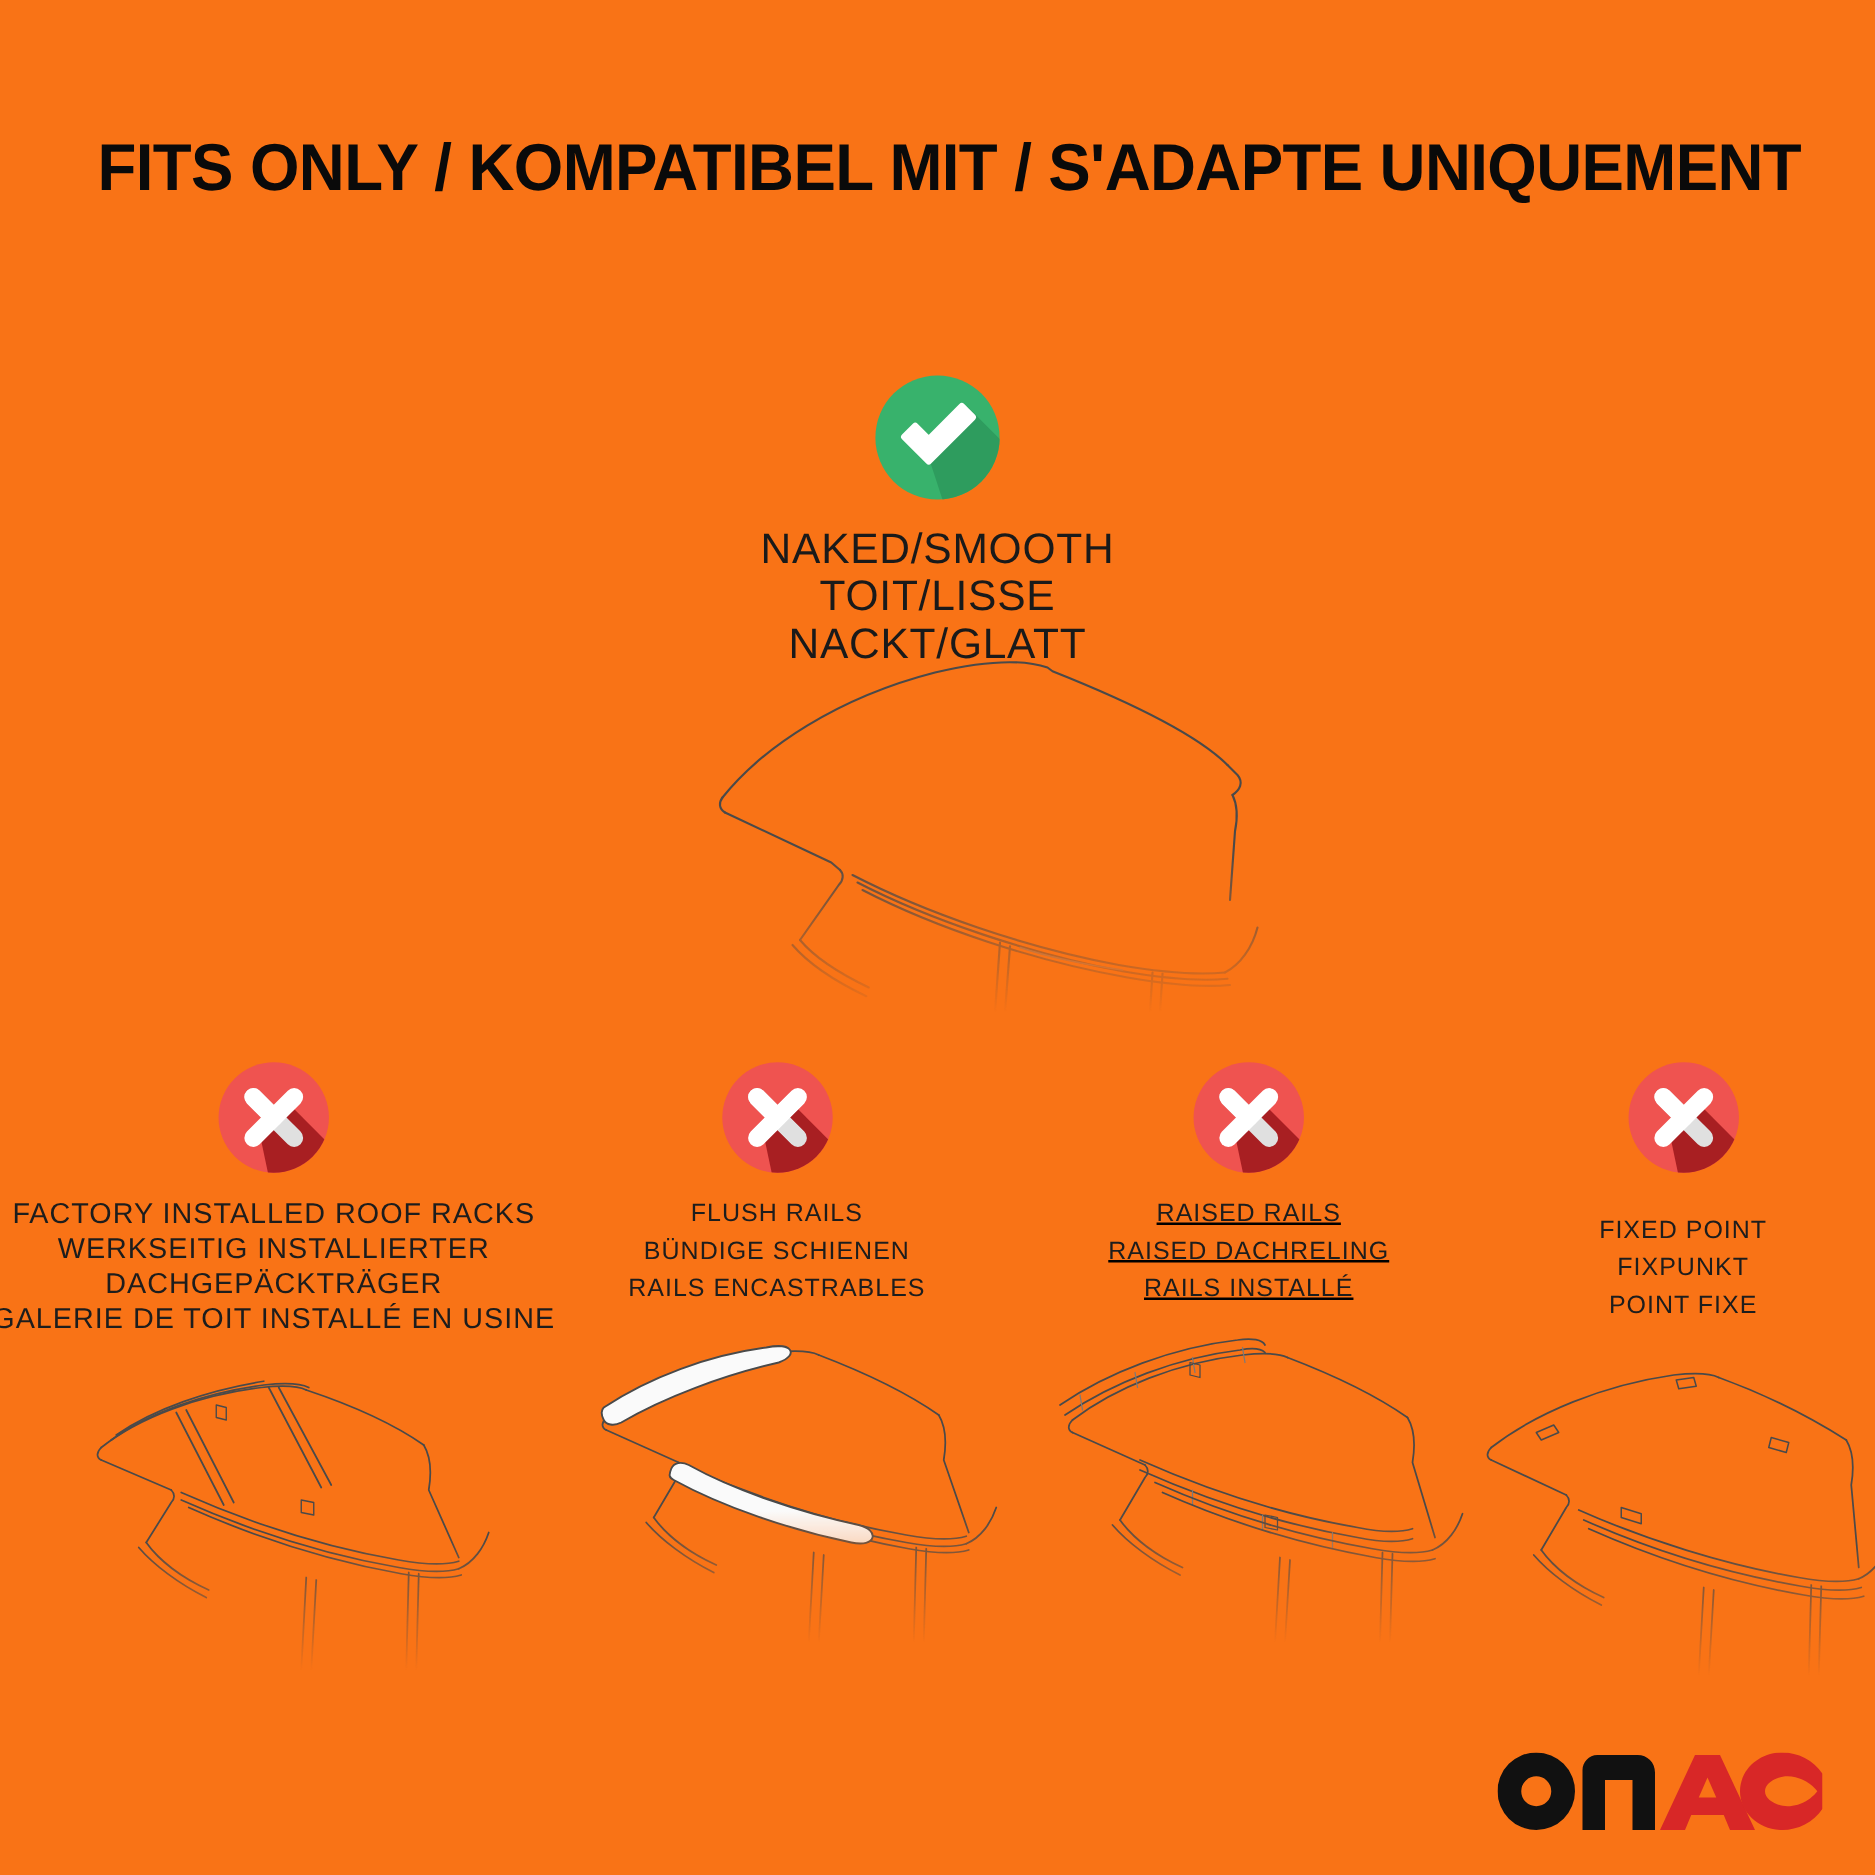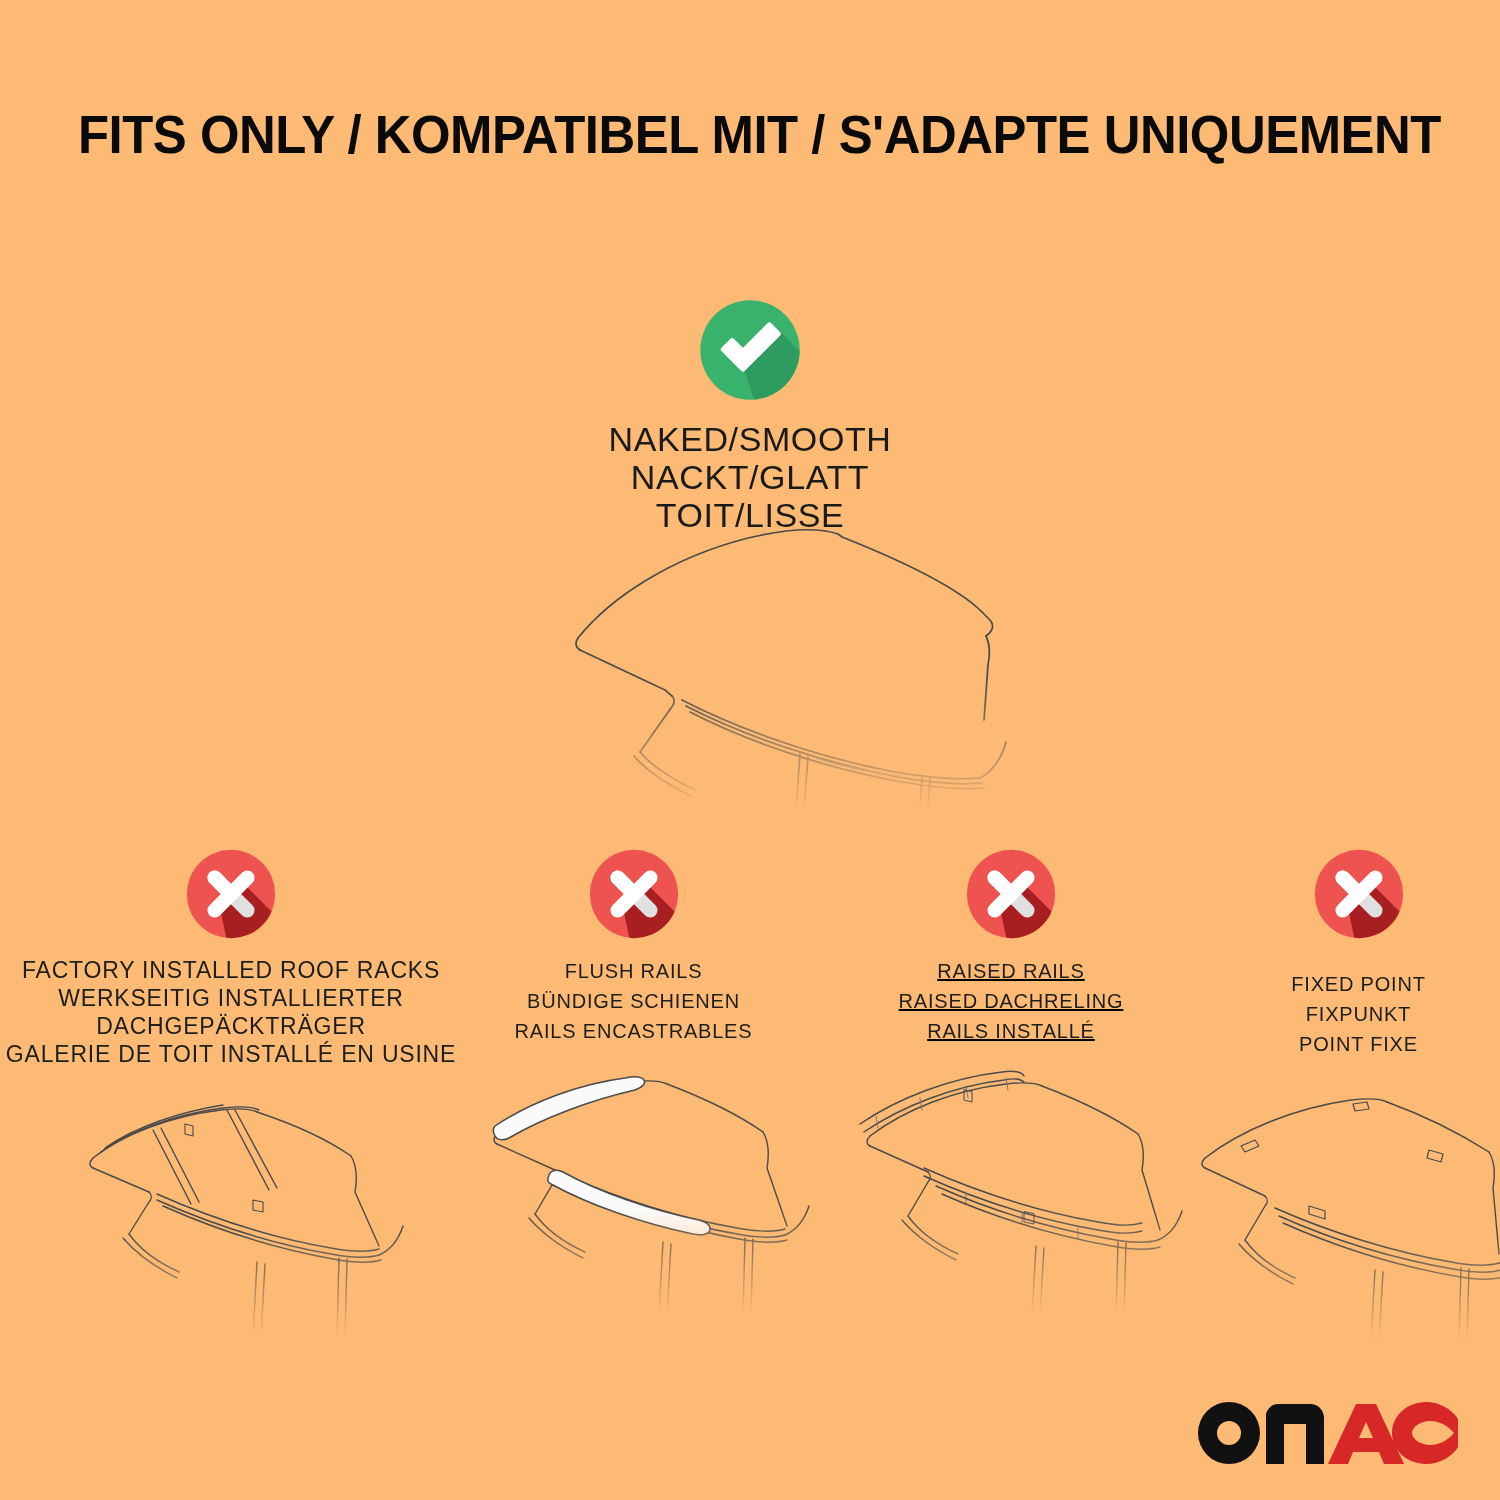--- a/index.html
+++ b/index.html
@@ -9,21 +9,21 @@
     width: 1500px; height: 1500px;
     background: #ffffff;
     font-family: "Liberation Sans", sans-serif;
     overflow: hidden;
   }
 
   #page {
     position: relative;
     width: 1500px;
     height: 1500px;
-    background: #fdba74;
+    background: #f97316;
   }
 
   
   .header-title {
     position: absolute;
     left: 78px;
     top: 104px;
     width: 1350px;
     font-family: "Liberation Sans", sans-serif;
     font-weight: 700;
@@ -67,21 +67,21 @@
     position: absolute;
     left: 490px;
     top: 520px;
     width: 540px;
     height: 290px;
   }
 
   
   .rejected-row {
     position: absolute;
-    left: 16px;
+    left: 4px;
     top: 846px;
     width: 1312px;
     display: flex;
     flex-direction: row;
     align-items: flex-start;
   }
 
   .rejected-col {
     flex: 0 0 auto;
     display: flex;
@@ -149,22 +149,22 @@
       </defs>
       <circle cx="50" cy="50" r="46" fill="#38B26C"></circle>
       <g clip-path="url(#clipGreen)">
         <path d="M40 54 L47 61 L72 27 L100 55 L100 100 L55 100 Z" fill="#2E9C5E"></path>
       </g>
       <path d="M25.5 49.5 L33.5 41.5 L43.5 51.5 L68 27 L76 35 L43.5 67.5 Z" fill="#FFFFFF" stroke="#FFFFFF" stroke-width="5" stroke-linejoin="round" stroke-linecap="round"></path>
     </svg>
 
     <div class="approved-labels">
       <span class="line">NAKED/SMOOTH</span>
+      <span class="line">TOIT/LISSE</span>
       <span class="line">NACKT/GLATT</span>
-      <span class="line">TOIT/LISSE</span>
     </div>
   </div>
 
   <svg class="roof-illustration-main" viewBox="0 0 540 290">
     <defs>
       <linearGradient id="fadeMain" x1="0" y1="0" x2="0" y2="1">
         <stop offset="0%" stop-color="#ffffff" stop-opacity="1"></stop>
         <stop offset="55%" stop-color="#ffffff" stop-opacity="1"></stop>
         <stop offset="100%" stop-color="#ffffff" stop-opacity="0"></stop>
       </linearGradient>

